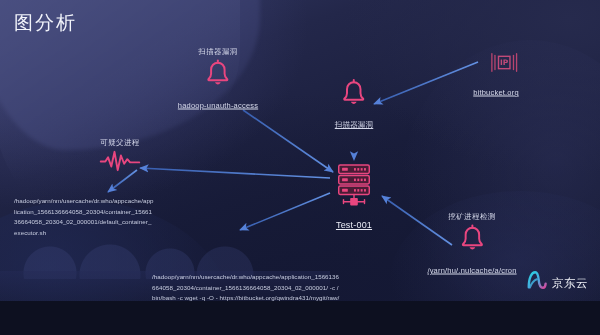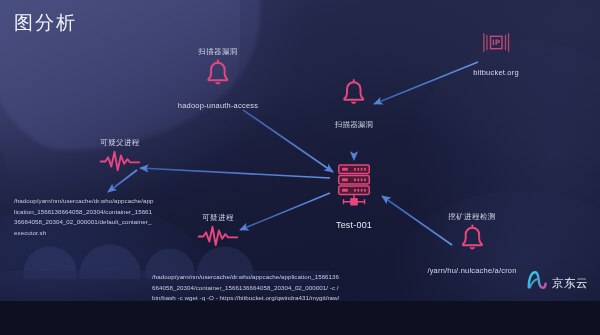--- a/index.html
+++ b/index.html
@@ -104,20 +104,21 @@
     font-size: 7.5px;
     color: #d6d9ea;
     margin-bottom: 2px;
     letter-spacing: .4px;
   }
   .node .caption-bottom {
     font-size: 7.5px;
     color: #d6d9ea;
     margin-top: 12px;
     letter-spacing: .2px;
+    text-decoration: underline;
   }
   .node .caption-bottom.big {
     font-size: 9px;
     color: #e8eaf4;
   }
   .glyph {
     display: block;
     margin: 0 auto;
     line-height: 0;
   }
@@ -203,21 +204,21 @@
     <span class="glyph">
       <svg width="30" height="30" viewBox="0 0 32 32">
         <path d="M16 4.6c-4.2 0-7.2 3.2-7.2 7.3v4.4c0 2.2-1 4.3-2.7 5.7-.5.4-.2 1.2.4 1.2h19c .6 0 .9-.8.4-1.2-1.7-1.4-2.7-3.5-2.7-5.7v-4.4c0-4.1-3-7.3-7.2-7.3z" fill="none" stroke="#e8467f" stroke-width="2.1" stroke-linejoin="round"></path>
         <path d="M16 2.2v2.4" stroke="#e8467f" stroke-width="2.1" stroke-linecap="round"></path>
         <path d="M13 25.4c.6 1.5 1.7 2.3 3 2.3s2.4-.8 3-2.3z" fill="#e8467f"></path>
       </svg>
     </span>
     <div class="caption-bottom">hadoop-unauth-access</div>
   </div>
 
-  <div class="node" style="left:496px; top:53px;">
+  <div class="node" style="left:496px; top:73px;text-align:right;">
     <span class="glyph">
       <svg width="30" height="26" viewBox="0 0 34 28">
         <g stroke="#b8446e" stroke-width="1.5" stroke-linecap="round">
           <path d="M3 4 L3 24"></path>
             <path d="M6.5 6 L6.5 22"></path>
           <path d="M31 4 L31 24"></path>
             <path d="M27.5 6 L27.5 22"></path>
         </g>
         <rect x="10.5" y="7" width="13" height="14" fill="none" stroke="#c24a78" stroke-width="1.6"></rect>
         <text x="17" y="17.4" font-size="8.5" fill="#c24a78" text-anchor="middle" font-family="DejaVu Sans, sans-serif" font-weight="bold">IP</text>
@@ -276,28 +277,20 @@
 
   <div class="node" style="left:120px; top:155px;">
     <div class="caption-top">可疑父进程</div>
     <span class="glyph">
       <svg width="42" height="22" viewBox="0 0 44 24">
         <path d="M1 12.5 L6 12.5 L9 8 L12.5 18 L16 2 L19.5 22 L23 6 L26.5 15 L30 10 L33 13.5 L43 13.5" fill="none" stroke="#e8467f" stroke-width="2.1" stroke-linecap="round" stroke-linejoin="round"></path>
       </svg>
     </span>
   </div>
 
-  <div class="node" style="left:218px; top:230px;">
-    <div class="caption-top">可疑进程</div>
-    <span class="glyph">
-      <svg width="42" height="22" viewBox="0 0 44 24">
-        <path d="M1 12.5 L6 12.5 L9 8 L12.5 18 L16 2 L19.5 22 L23 6 L26.5 15 L30 10 L33 13.5 L43 13.5" fill="none" stroke="#e8467f" stroke-width="2.1" stroke-linecap="round" stroke-linejoin="round"></path>
-      </svg>
-    </span>
-  </div>
 
   <div class="node" style="left:472px; top:243px;">
     <div class="caption-top">挖矿进程检测</div>
     <span class="glyph">
       <svg width="30" height="30" viewBox="0 0 32 32">
         <path d="M16 4.6c-4.2 0-7.2 3.2-7.2 7.3v4.4c0 2.2-1 4.3-2.7 5.7-.5.4-.2 1.2.4 1.2h19c .6 0 .9-.8.4-1.2-1.7-1.4-2.7-3.5-2.7-5.7v-4.4c0-4.1-3-7.3-7.2-7.3z" fill="none" stroke="#e8467f" stroke-width="2.1" stroke-linejoin="round"></path>
         <path d="M16 2.2v2.4" stroke="#e8467f" stroke-width="2.1" stroke-linecap="round"></path>
         <path d="M13 25.4c.6 1.5 1.7 2.3 3 2.3s2.4-.8 3-2.3z" fill="#e8467f"></path>
       </svg>
     </span>

